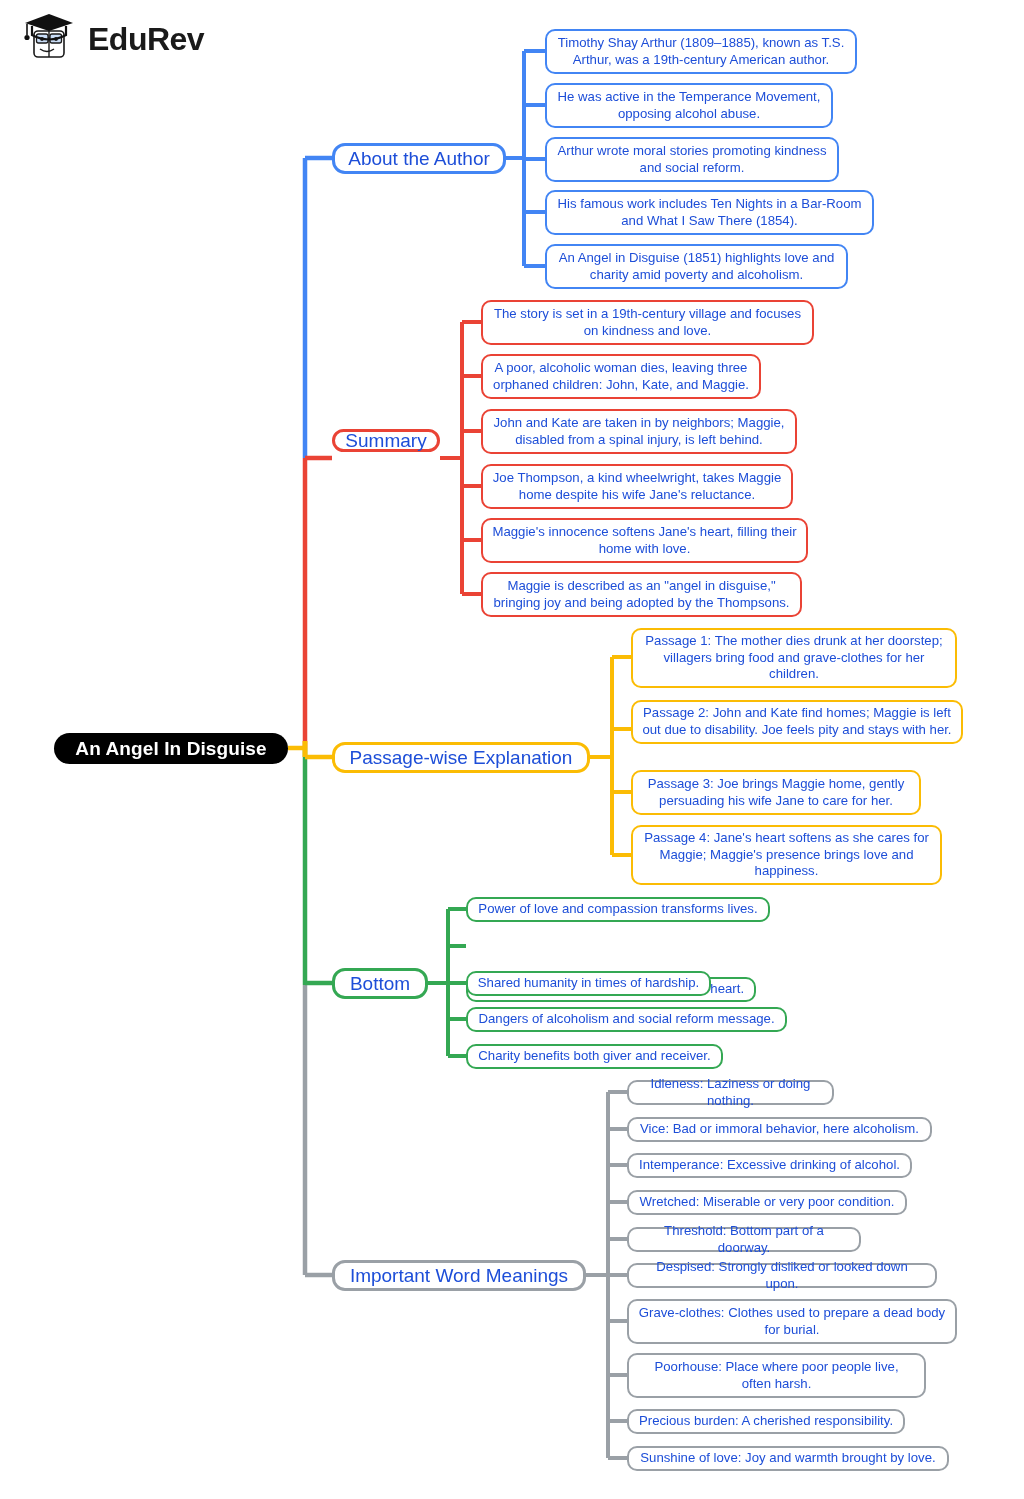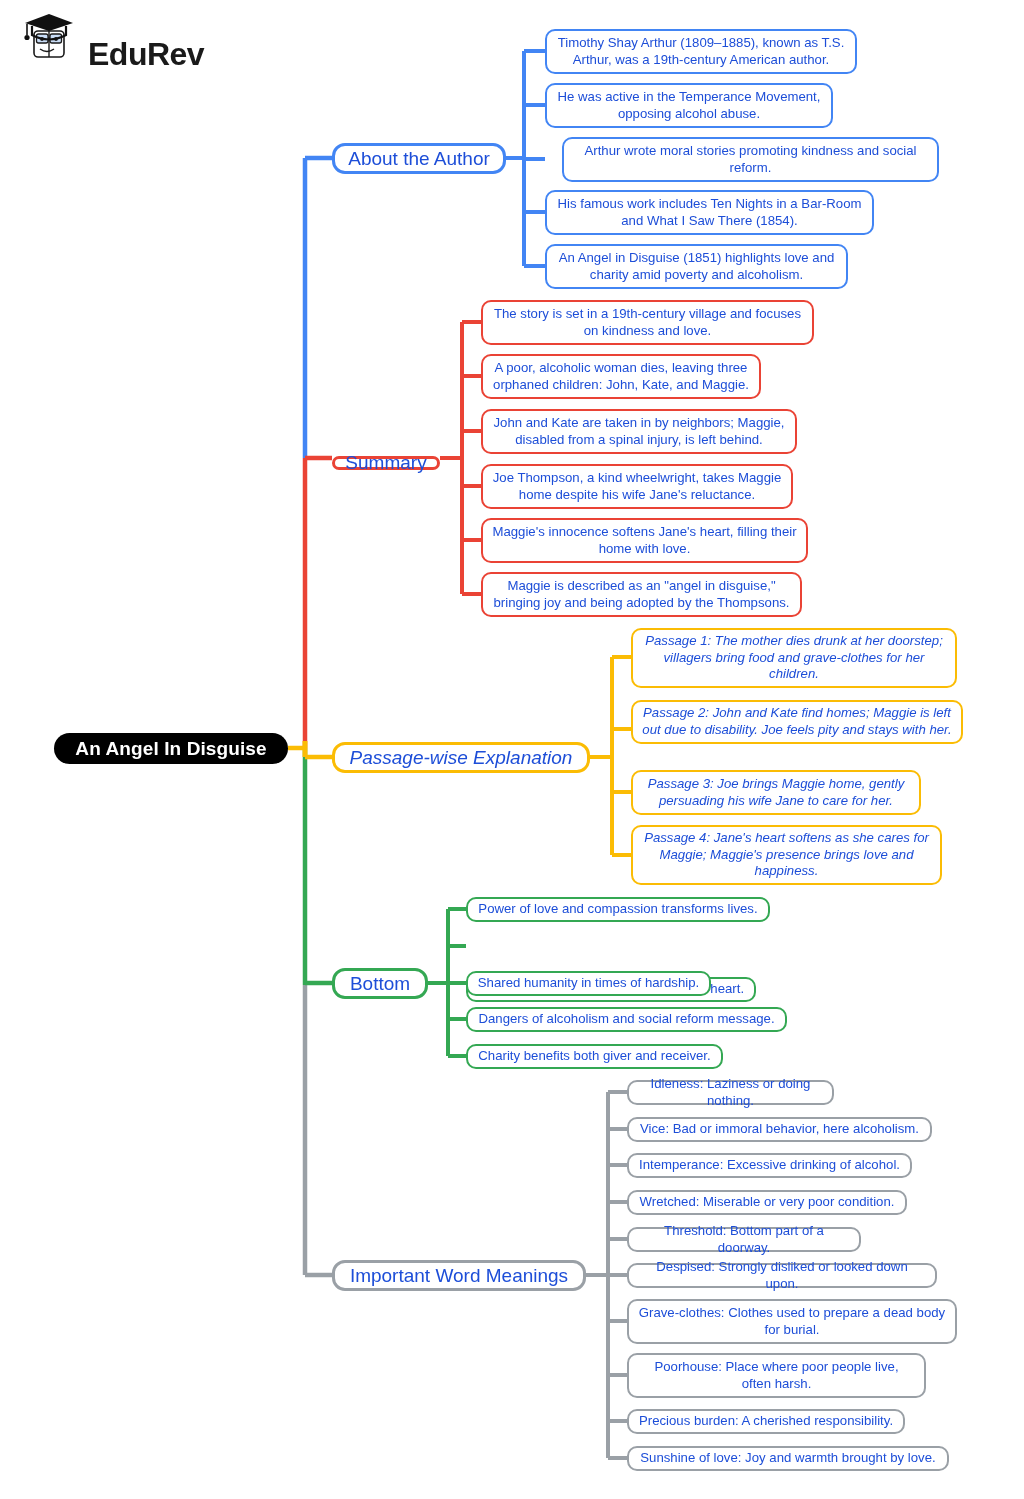--- a/index.html
+++ b/index.html
@@ -14,21 +14,21 @@
     height: 1499px;
     background: #ffffff;
     overflow: hidden;
   }
 
   
   #logo {
     position: absolute;
     left: 18px; top: 8px;
     display: flex;
-    align-items: flex-end;
+    align-items: center;
     gap: 8px;
   }
   #logo-mark { width: 62px; height: 62px; display:block; }
   #logo-text {
     font-size: 32px;
     font-weight: bold;
     color: #1a1a1a;
     letter-spacing: -0.5px;
     line-height: 1;
   }
@@ -74,21 +74,21 @@
 
   .leaf-node {
     border: 2.5px solid #999;
     font-size: 13.2px;
     padding: 4px 9px;
     border-radius: 10px;
   }
 
   .c-blue   { border-color: #4285f4; }
   .c-red    { border-color: #ea4335; }
-  .c-orange { border-color: #fbbc04; font-style: italic; }
+  .c-orange { border-color: #fbbc04; }
   .c-green  { border-color: #34a853; }
   .c-gray   { border-color: #9aa0a6; }
 </style>
 </head>
 <body>
 
 <div id="page">
 
   <div id="logo">
     <svg id="logo-mark" viewBox="0 0 62 62">
@@ -188,31 +188,31 @@
       <path d="M608 1375 L627 1375"></path>
       <path d="M608 1421 L627 1421"></path>
       <path d="M608 1458 L627 1458"></path>
     </g>
   </svg>
 
   <div class="node root-node" style="left:54px; top:733px; width:234px; height:31px;">An Angel In Disguise</div>
 
   <div class="node branch-node c-blue" style="left:332px; top:143px; width:174px; height:31px;">About the Author</div>
 
-  <div class="node branch-node c-red" style="left:332px; top:456px; width:108px; height:14px;">Summary</div>
+  <div class="node branch-node c-red" style="left:332px; top:429px; width:108px; height:23px;">Summary</div>
 
   <div class="node branch-node c-orange" style="left:332px; top:742px; width:258px; height:31px;">Passage-wise Explanation</div>
 
   <div class="node branch-node c-green" style="left:332px; top:968px; width:96px; height:31px;">Bottom</div>
 
   <div class="node branch-node c-gray" style="left:332px; top:1260px; width:254px; height:31px;">Important Word Meanings</div>
 
   <div class="node leaf-node c-blue" style="left:545px; top:29px; width:312px; height:45px;">Timothy Shay Arthur (1809–1885), known as T.S. Arthur, was a 19th-century American author.</div>
   <div class="node leaf-node c-blue" style="left:545px; top:83px; width:288px; height:45px;">He was active in the Temperance Movement, opposing alcohol abuse.</div>
-  <div class="node leaf-node c-blue" style="left:545px; top:137px; width:377px; height:45px;margin-left:17px;">Arthur wrote moral stories promoting kindness and social reform.</div>
+  <div class="node leaf-node c-blue" style="left:545px; top:137px; width:294px; height:45px;">Arthur wrote moral stories promoting kindness and social reform.</div>
   <div class="node leaf-node c-blue" style="left:545px; top:190px; width:329px; height:45px;">His famous work includes Ten Nights in a Bar-Room and What I Saw There (1854).</div>
   <div class="node leaf-node c-blue" style="left:545px; top:244px; width:303px; height:45px;">An Angel in Disguise (1851) highlights love and charity amid poverty and alcoholism.</div>
 
   <div class="node leaf-node c-red" style="left:481px; top:300px; width:333px; height:45px;">The story is set in a 19th-century village and focuses on kindness and love.</div>
   <div class="node leaf-node c-red" style="left:481px; top:354px; width:280px; height:45px;">A poor, alcoholic woman dies, leaving three orphaned children: John, Kate, and Maggie.</div>
   <div class="node leaf-node c-red" style="left:481px; top:409px; width:316px; height:45px;">John and Kate are taken in by neighbors; Maggie, disabled from a spinal injury, is left behind.</div>
   <div class="node leaf-node c-red" style="left:481px; top:464px; width:312px; height:45px;">Joe Thompson, a kind wheelwright, takes Maggie home despite his wife Jane's reluctance.</div>
   <div class="node leaf-node c-red" style="left:481px; top:518px; width:327px; height:45px;">Maggie's innocence softens Jane's heart, filling their home with love.</div>
   <div class="node leaf-node c-red" style="left:481px; top:572px; width:321px; height:45px;">Maggie is described as an "angel in disguise," bringing joy and being adopted by the Thompsons.</div>
 

